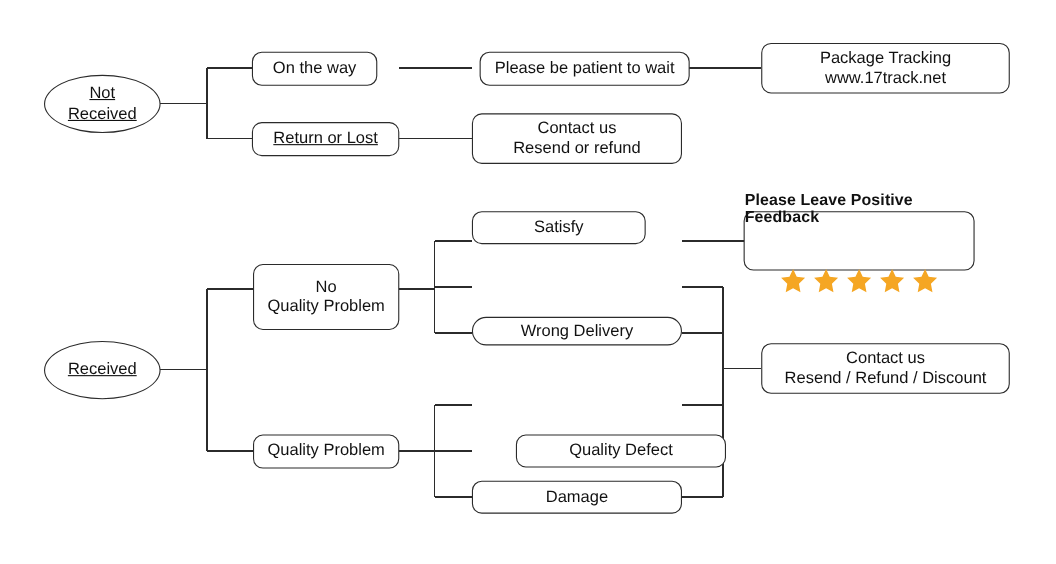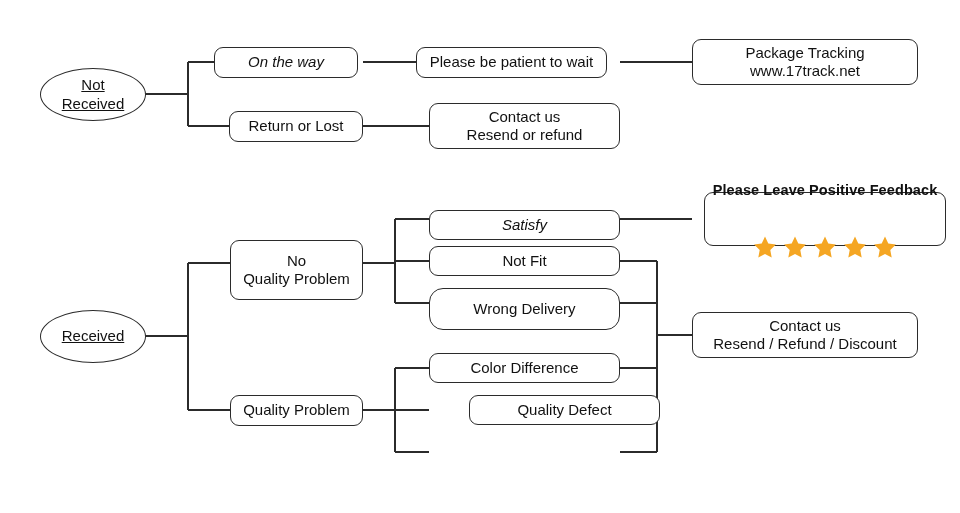--- a/index.html
+++ b/index.html
@@ -137,51 +137,50 @@
       <path d="M620,410 L657,410"></path>
       <path d="M620,452 L657,452"></path>
       <path d="M657,261 L657,452"></path>
       <path d="M657,335 L692,335"></path>
     </g>
   </svg>
 
   <div class="node ellipse root" style="left:40px; top:68px; width:106px; height:53px;">Not
 Received</div>
 
-  <div class="node rounded stage" style="left:214px; top:47px; width:144px; height:31px;font-style:italic;">On the way</div>
-
-  <div class="node rounded stage" style="left:229px; top:111px; width:134px; height:31px;">Return or Lost</div>
-
-  <div class="node rounded leaf" style="left:416px; top:47px; width:191px; height:31px;">Please be patient to wait</div>
+  <div class="node rounded stage" style="left:229px; top:47px; width:114px; height:31px;">On the way</div>
+
+  <div class="node rounded stage" style="left:229px; top:111px; width:134px; height:31px;text-decoration:underline;">Return or Lost</div>
+
+  <div class="node rounded leaf" style="left:436px; top:47px; width:191px; height:31px;">Please be patient to wait</div>
 
   <div class="node rounded leaf" style="left:429px; top:103px; width:191px; height:46px;">Contact us
 Resend or refund</div>
 
   <div class="node rounded terminal" style="left:692px; top:39px; width:226px; height:46px;">Package Tracking
 www.17track.net</div>
 
   <div class="node ellipse root" style="left:40px; top:310px; width:106px; height:53px;">Received</div>
 
   <div class="node rounded stage" style="left:230px; top:240px; width:133px; height:60px;">No
 Quality Problem</div>
 
   <div class="node rounded stage" style="left:230px; top:395px; width:133px; height:31px;">Quality Problem</div>
 
-  <div class="node rounded leaf" style="left:429px; top:210px; width:191px; height:30px;font-style:italic;">Satisfy</div>
-
-  <div class="node rounded leaf" style="left:429px; top:246px; width:191px; height:30px;">Not Fit</div>
-
-  <div class="node rounded leaf" style="left:429px; top:288px; width:191px; height:42px;border-radius:14px;">Wrong Delivery</div>
-
-  <div class="node rounded leaf" style="left:429px; top:353px; width:191px; height:30px;">Color Difference</div>
+  <div class="node rounded leaf" style="left:429px; top:192px; width:158px; height:30px;">Satisfy</div>
+
+
+  <div class="node rounded leaf" style="left:429px; top:288px; width:191px; height:26px;border-radius:14px;">Wrong Delivery</div>
+
 
   <div class="node rounded leaf" style="left:429px; top:395px; width:191px; height:30px;margin-left:40px;">Quality Defect</div>
 
-
-  <div class="feedback" style="left:704px; top:192px; width:242px; height:54px;gap:36px;">
+  <div class="node rounded leaf" style="left:429px; top:437px; width:191px; height:30px;">Damage</div>
+
+  <div class="feedback" style="left:676px; top:192px; width:210px; height:54px;gap:36px;">
     <div class="feedback-text">Please Leave Positive Feedback</div>
     <div class="stars" id="star-row">
         <svg class="star" width="24" height="24" viewBox="0 0 24 24">
           <polygon points="12,1.6 15.3,8.6 22.9,9.6 17.3,15 18.7,22.6 12,19 5.3,22.6 6.7,15 1.1,9.6 8.7,8.6" fill="#F5A623"></polygon>
         </svg>
         <svg class="star" width="24" height="24" viewBox="0 0 24 24">
           <polygon points="12,1.6 15.3,8.6 22.9,9.6 17.3,15 18.7,22.6 12,19 5.3,22.6 6.7,15 1.1,9.6 8.7,8.6" fill="#F5A623"></polygon>
         </svg>
         <svg class="star" width="24" height="24" viewBox="0 0 24 24">
           <polygon points="12,1.6 15.3,8.6 22.9,9.6 17.3,15 18.7,22.6 12,19 5.3,22.6 6.7,15 1.1,9.6 8.7,8.6" fill="#F5A623"></polygon>

